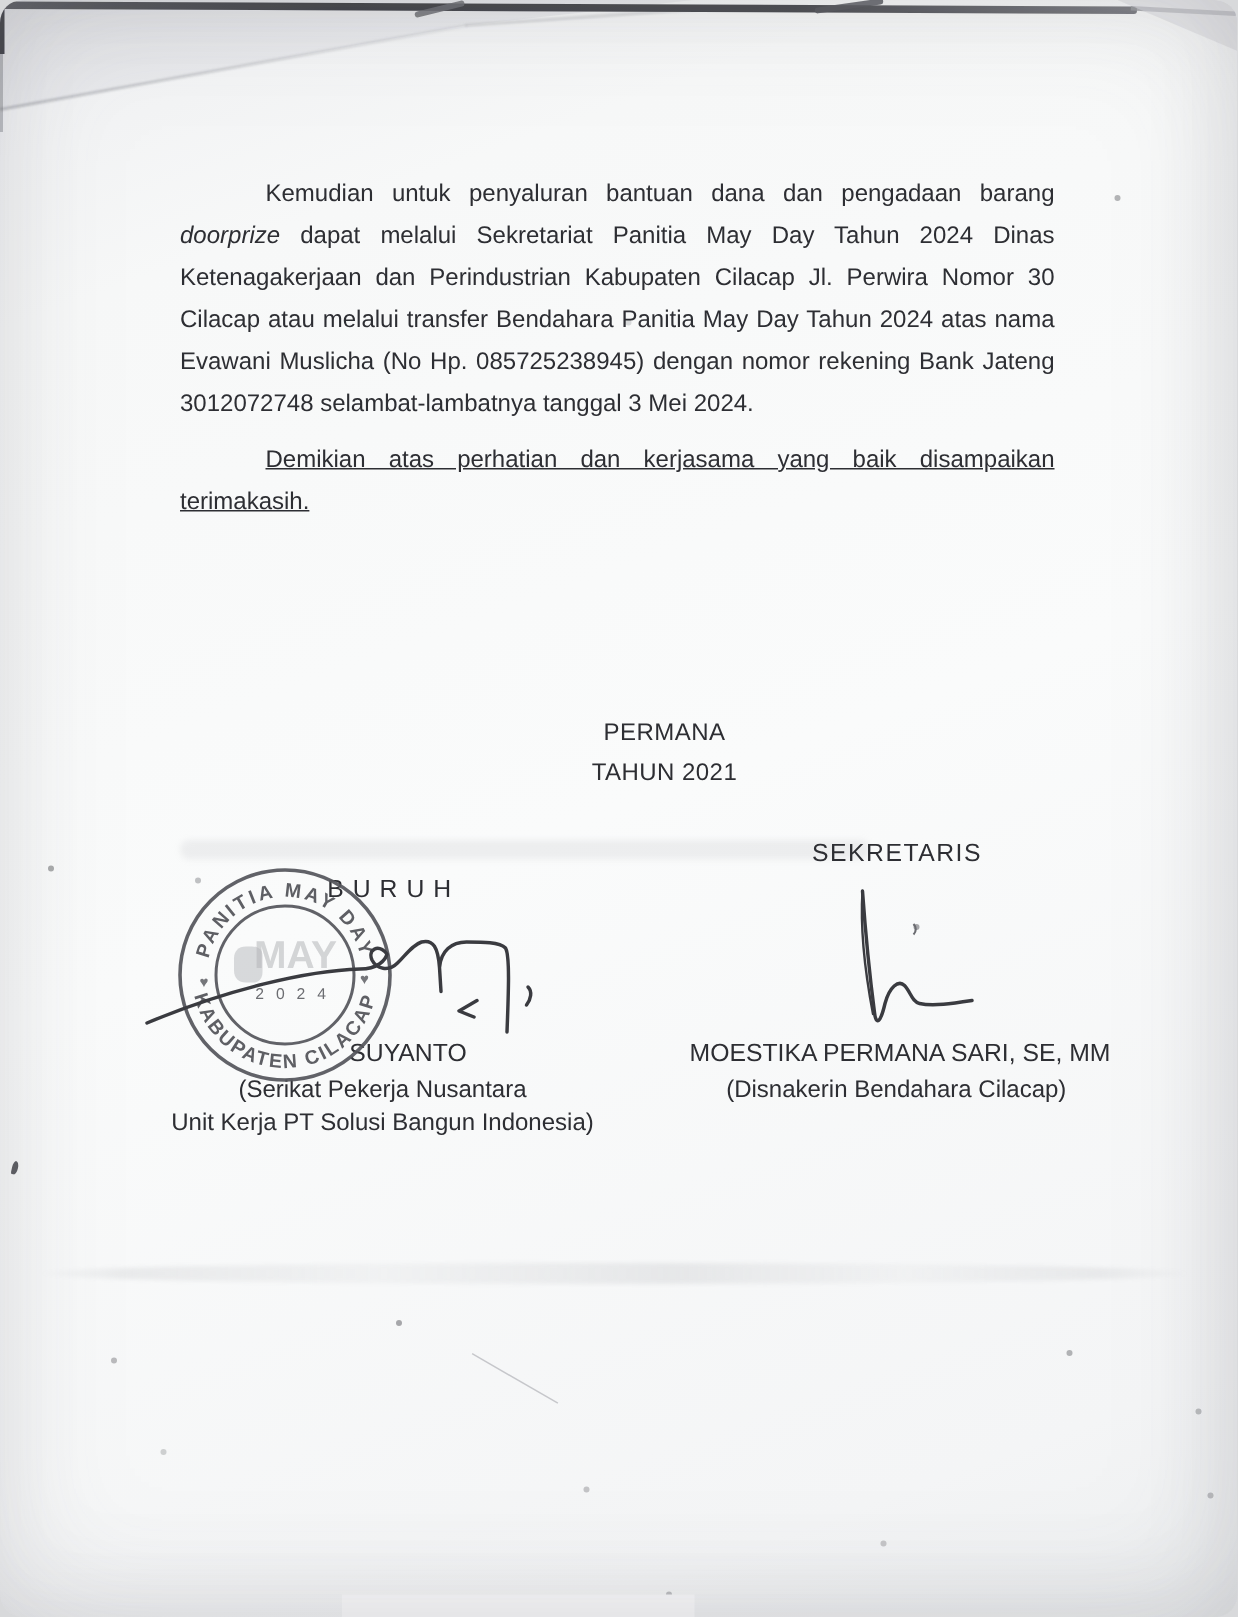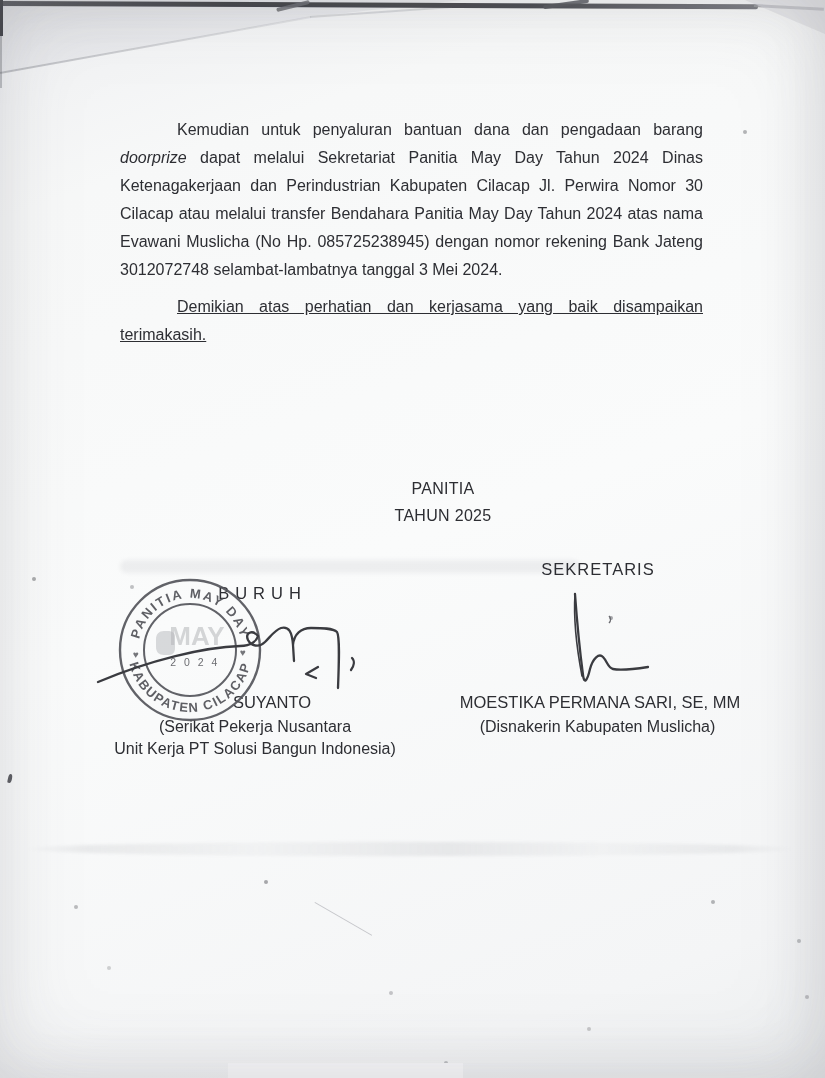--- a/index.html
+++ b/index.html
@@ -4,20 +4,21 @@
 <style>
   html,body{margin:0;padding:0;background:#d8d9db;}
   .page{
     position:relative;
     width:825px;height:1078px;
     margin:0 auto;
     background:linear-gradient(160deg,#eff0f2 0%,#f7f8f8 16%,#fafbfb 50%,#f4f5f6 88%,#eef0f1 100%);
     font-family:"Liberation Sans","DejaVu Sans",sans-serif;
     color:#2d2e33;
     overflow:hidden;
+    border-radius:15px;
   }
   .page::after{
     content:"";position:absolute;inset:0;pointer-events:none;
     box-shadow:inset 0 0 90px rgba(125,127,133,.16),
                inset -15px 0 50px rgba(130,132,138,.10),
                inset 0 -20px 60px rgba(130,132,138,.08);
   }
   
   .fold-topleft{position:absolute;left:0;top:0;width:462px;height:74px;
     clip-path:polygon(0 0,462px 0,310px 17px,0 73px);
@@ -109,34 +110,34 @@
   <div class="speck-comma"></div>
   <div class="specks"></div>
   <div class="bottom-strip"></div>
 
   <div class="content">
     <p class="p1"><span>Kemudian untuk  penyaluran bantuan dana dan pengadaan barang </span><i>doorprize</i><span> dapat melalui Sekretariat Panitia May Day Tahun 2024 Dinas Ketenagakerjaan dan Perindustrian Kabupaten Cilacap Jl. Perwira Nomor 30 Cilacap atau melalui transfer Bendahara Panitia May Day Tahun 2024 atas nama Evawani Muslicha (No Hp. 085725238945) dengan nomor rekening Bank Jateng 3012072748 selambat-lambatnya tanggal 3 Mei 2024.</span></p>
     <p class="p3">Demikian  atas perhatian dan kerjasama yang baik disampaikan terimakasih.</p>
   </div>
 
   <div class="committee">
-    <div>PANITIA</div>
-    <div>TAHUN 2025</div>
+    <div>PERMANA</div>
+    <div>TAHUN 2021</div>
   </div>
 
   <div class="sig-label role-left">BURUH</div>
   <div class="sig-label role-right">SEKRETARIS</div>
   <div class="sig-label name-left">SUYANTO</div>
   <div class="sig-label name-right">MOESTIKA PERMANA SARI, SE, MM</div>
   <div class="sig-label org-left">
     <div>(Serikat Pekerja Nusantara</div>
     <div>Unit Kerja PT Solusi Bangun Indonesia)</div>
   </div>
   <div class="sig-label org-right">
-    <div>(Disnakerin Kabupaten Muslicha)</div>
+    <div>(Disnakerin Bendahara Cilacap)</div>
   </div>
 
   <svg class="stamp" viewBox="0 0 146 146">
     <defs>
       <path id="arcTop" d="M 33.2,106.4 A 52,52 0 1 1 112.8,106.4" fill="none"></path>
       <path id="arcBottom" d="M 14.7,51.9 A 62,62 0 1 0 131.3,51.9" fill="none"></path>
     </defs>
     <circle cx="73" cy="73" r="70" fill="none" stroke="#55565c" stroke-width="2.4"></circle>
     <circle cx="73" cy="73" r="46" fill="none" stroke="#55565c" stroke-width="2"></circle>
     <text font-size="13" font-weight="bold" fill="#515258" letter-spacing="2">

